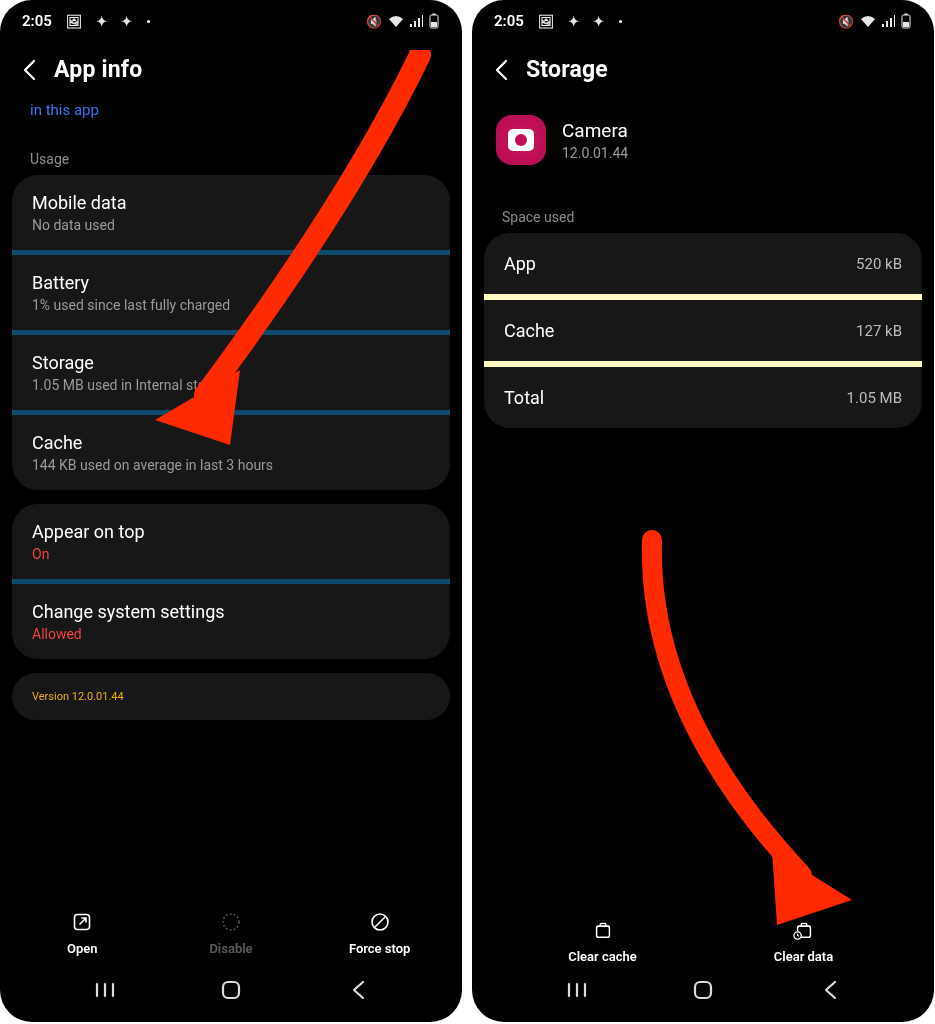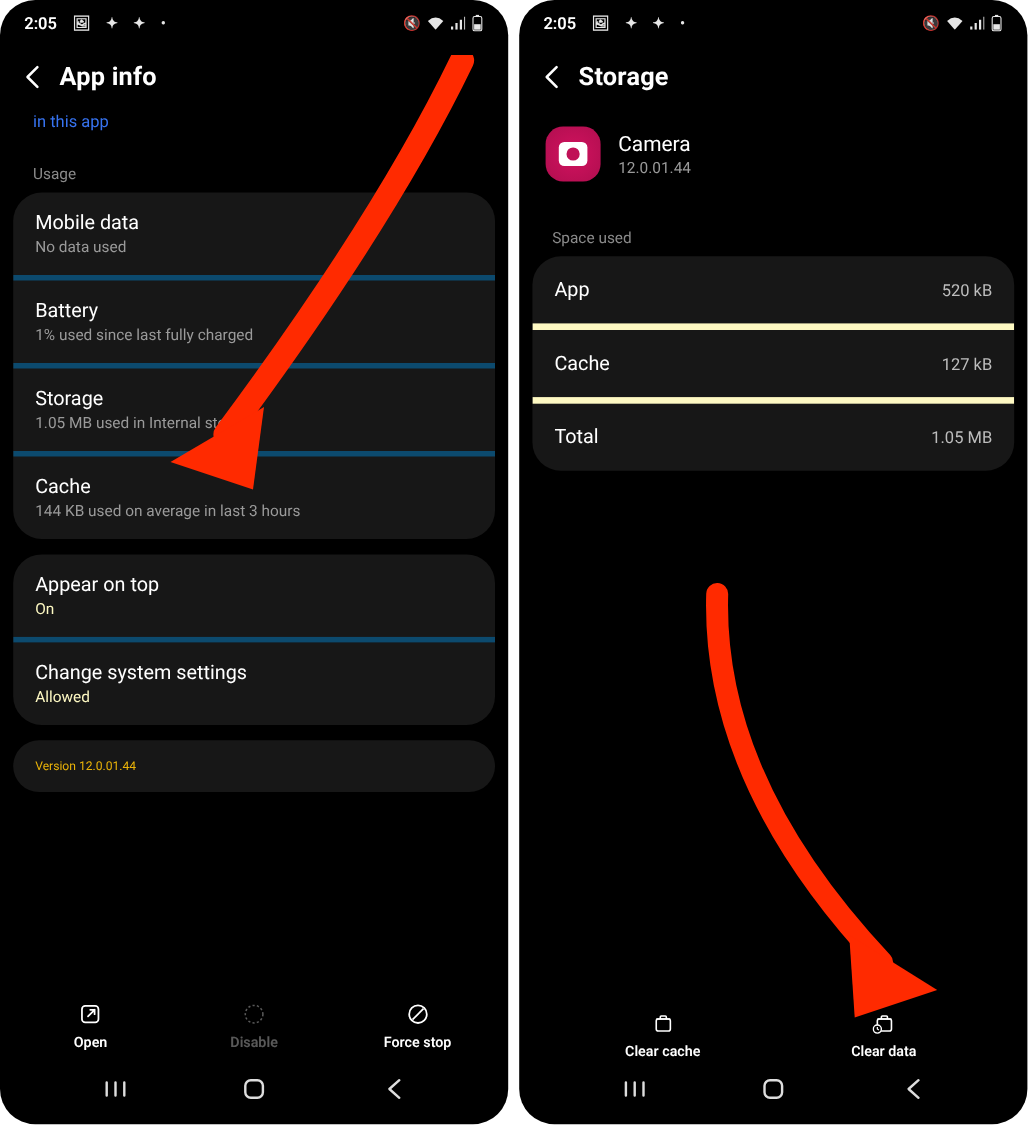--- a/index.html
+++ b/index.html
@@ -13,21 +13,21 @@
   .header{display:flex;align-items:center;gap:18px;padding:14px 22px 18px}
   .header .back{font-size:22px;line-height:1}
   .header .title{font-size:23px;font-weight:700;letter-spacing:.2px}
   .cutoff{color:#3a7afe;font-size:15px;padding:0 30px 8px;opacity:.95}
   .section-label{color:#8a8a8a;font-size:14px;padding:24px 30px 8px}
   .card{background:#171717;margin:0 12px;border-radius:26px;overflow:hidden}
   .row{padding:17px 20px;border-bottom:5px solid #0c4a6e}
   .card .row:last-child{border-bottom:none}
   .row .t{font-size:18px;color:#fff}
   .row .s{font-size:14px;color:#9a9a9a;margin-top:4px}
-  .row .s.link{color:#fef9c3}
+  .row .s.link{color:#ef4444}
   .ver{color:#eab308;font-size:11px}
   .bottombar{position:absolute;left:0;right:0;bottom:58px;display:flex;justify-content:space-around;padding:8px 8px 8px}
   .bb-item{display:flex;flex-direction:column;align-items:center;gap:8px;width:33%;color:#fff}
   .bb-item.dis{opacity:.35}
   .bb-item .ic{width:22px;height:22px;display:flex;align-items:center;justify-content:center}
   .bb-item .lbl{font-size:13px;font-weight:600}
   .navbar{position:absolute;left:0;right:0;bottom:10px;height:44px;display:flex;justify-content:space-evenly;align-items:center}
   .nav-btn{width:44px;height:26px;display:flex;align-items:center;justify-content:center;color:#ddd}
   .appheader{display:flex;align-items:center;gap:16px;padding:14px 24px 20px}
   .appicon{width:50px;height:50px;border-radius:16px;background:radial-gradient(circle at 50% 50%,#d2125f 0%,#b00e4f 100%);display:flex;align-items:center;justify-content:center}

